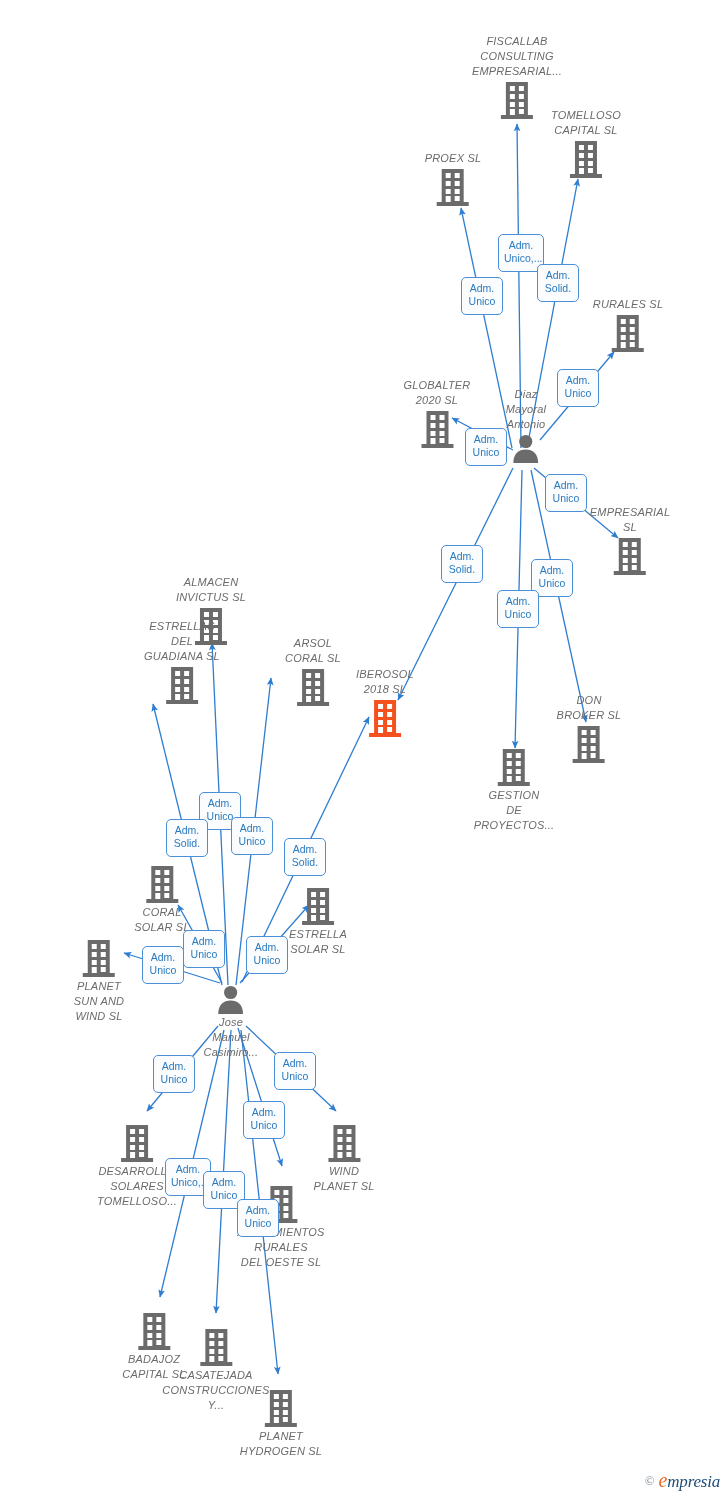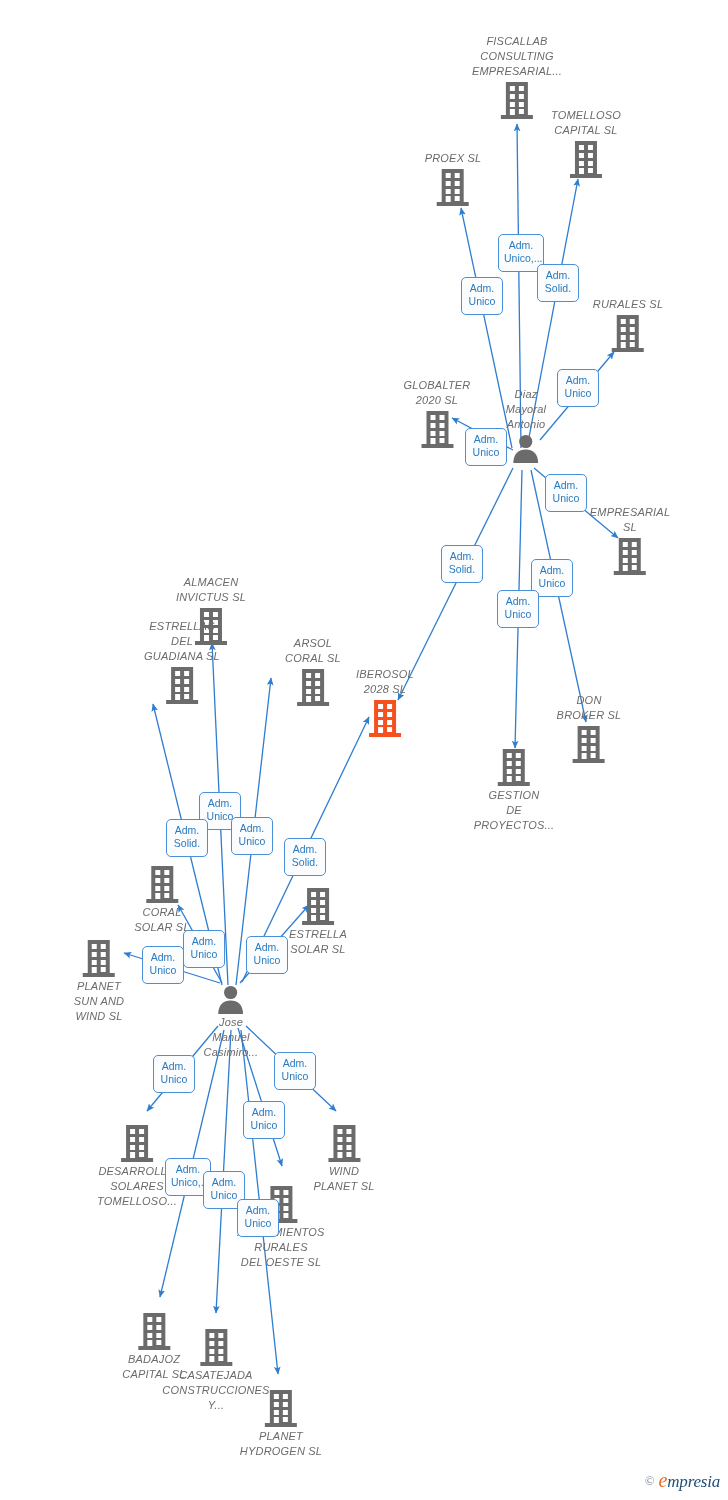--- a/index.html
+++ b/index.html
@@ -276,21 +276,21 @@
           <rect x="10" y="14" width="5" height="5" fill="#ffffff"></rect>
           <rect x="19" y="14" width="5" height="5" fill="#ffffff"></rect>
           <rect x="10" y="22" width="5" height="5" fill="#ffffff"></rect>
           <rect x="19" y="22" width="5" height="5" fill="#ffffff"></rect>
           <rect x="10" y="29" width="5" height="6" fill="#ffffff"></rect>
           <rect x="19" y="29" width="5" height="5" fill="#ffffff"></rect>
         </svg>
       </div>
       <div class="node label-above" style="left: 385px; top: 667px;">
         <div class="node-label company-highlight">IBEROSOL
-2028  SL</div>
+2018  SL</div>
         <svg class="node-icon" width="34" height="40" viewBox="0 0 34 40">
           <rect x="6" y="2" width="22" height="33" fill="#f4511e"></rect>
           <rect x="1" y="35" width="32" height="4" fill="#f4511e"></rect>
           <rect x="10" y="6" width="5" height="5" fill="#ffffff"></rect>
           <rect x="19" y="6" width="5" height="5" fill="#ffffff"></rect>
           <rect x="10" y="14" width="5" height="5" fill="#ffffff"></rect>
           <rect x="19" y="14" width="5" height="5" fill="#ffffff"></rect>
           <rect x="10" y="22" width="5" height="5" fill="#ffffff"></rect>
           <rect x="19" y="22" width="5" height="5" fill="#ffffff"></rect>
           <rect x="10" y="29" width="5" height="6" fill="#ffffff"></rect>

